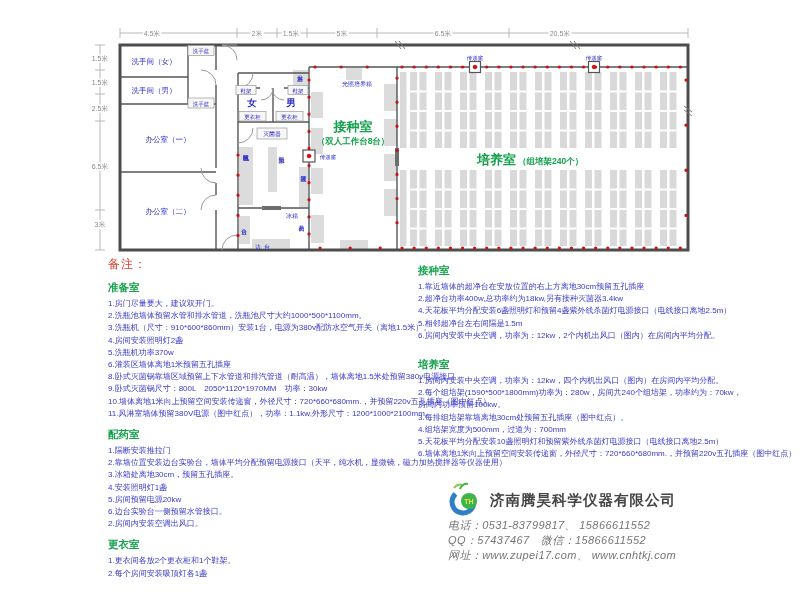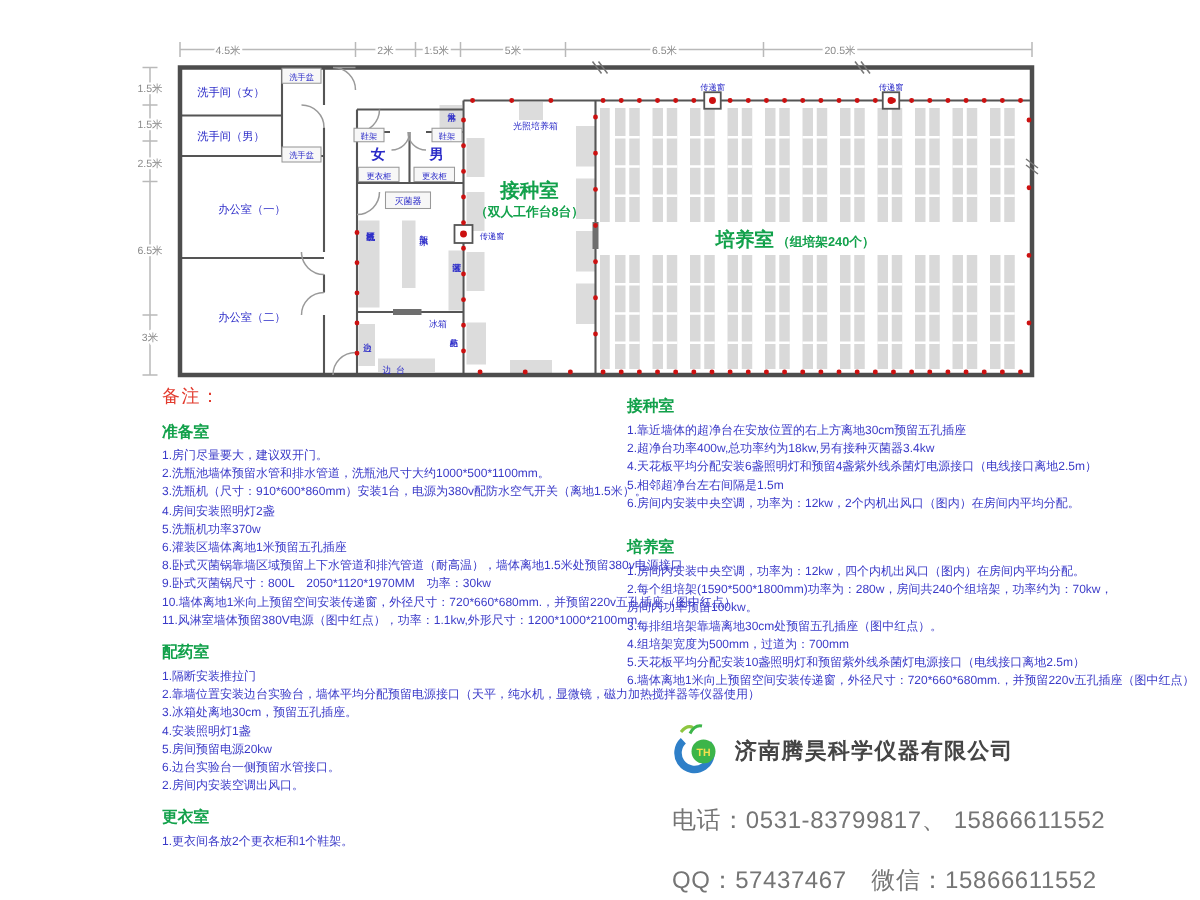--- a/index.html
+++ b/index.html
@@ -11,21 +11,21 @@
   .dim{fill:#8a8a8a;font-size:7px;paint-order:stroke;stroke:#fff;stroke-width:3px;}
   .greenlab{fill:#12a14b;font-weight:bold;}
   #notes-left{position:absolute;left:108px;top:256px;width:312px;}
   #notes-right{position:absolute;left:418px;top:264px;width:336px;}
   .notes-title{color:#e23b2e;font-size:12px;font-weight:normal;letter-spacing:1px;margin:0 0 2px 0;}
   .sec-h{color:#12a14b;font-size:10.5px;font-weight:bold;margin:8px 0 3px 0;}
   .note{color:#3a3ac8;font-size:8px;line-height:12.2px;white-space:nowrap;}
   #company{position:absolute;left:448px;top:482px;width:300px;}
   .co-row{display:flex;align-items:center;gap:8px;text-align:center;}
   .co-name{color:#454545;font-size:14.5px;font-weight:bold;letter-spacing:1px;}
-  .co-line{color:#757575;font-size:16px;letter-spacing:.4px;margin-top:19px;}
+  .co-line{color:#757575;font-size:11px;letter-spacing:.4px;margin-top:0;font-style:italic;}
 </style>
 </head>
 <body>
 
 <div id="page">
 
 <svg width="800" height="260" viewBox="0 0 800 260" style="position:absolute;left:0;top:0;">
   <defs>
     <g id="col">
       <rect x="0" y="0" width="7" height="76" fill="#d9d9d9"></rect>
@@ -235,20 +235,21 @@
   <div class="sec-h">配药室</div>
   <div class="note">1.隔断安装推拉门</div>
   <div class="note">2.靠墙位置安装边台实验台，墙体平均分配预留电源接口（天平，纯水机，显微镜，磁力加热搅拌器等仪器使用）</div>
   <div class="note">3.冰箱处离地30cm，预留五孔插座。</div>
   <div class="note">4.安装照明灯1盏</div>
   <div class="note">5.房间预留电源20kw</div>
   <div class="note">6.边台实验台一侧预留水管接口。</div>
   <div class="note">2.房间内安装空调出风口。</div>
   <div class="sec-h">更衣室</div>
   <div class="note">1.更衣间各放2个更衣柜和1个鞋架。</div>
+  <div class="note">2.每个房间安装吸顶灯各1盏</div>
 </div>
 
 <div id="notes-right">
   <div class="sec-h" style="margin-top:0">接种室</div>
   <div class="note">1.靠近墙体的超净台在安放位置的右上方离地30cm预留五孔插座</div>
   <div class="note">2.超净台功率400w,总功率约为18kw,另有接种灭菌器3.4kw</div>
   <div class="note">4.天花板平均分配安装6盏照明灯和预留4盏紫外线杀菌灯电源接口（电线接口离地2.5m）</div>
   <div class="note">5.相邻超净台左右间隔是1.5m</div>
   <div class="note">6.房间内安装中央空调，功率为：12kw，2个内机出风口（图内）在房间内平均分配。</div>
   <div class="sec-h" style="margin-top:16px">培养室</div>

